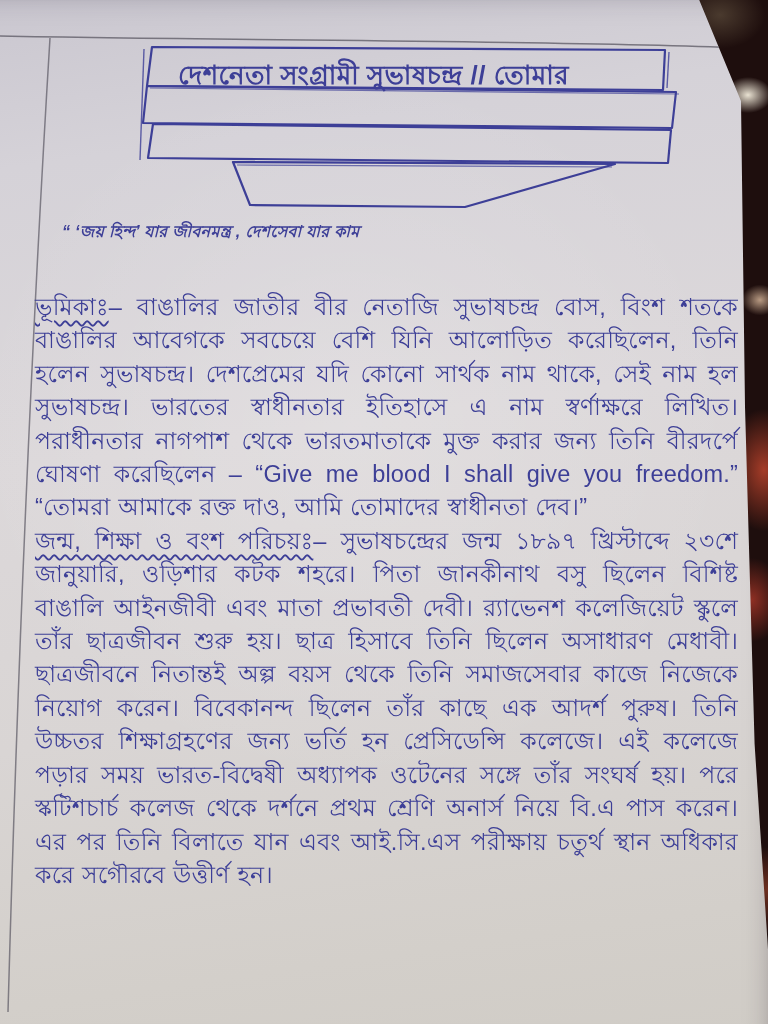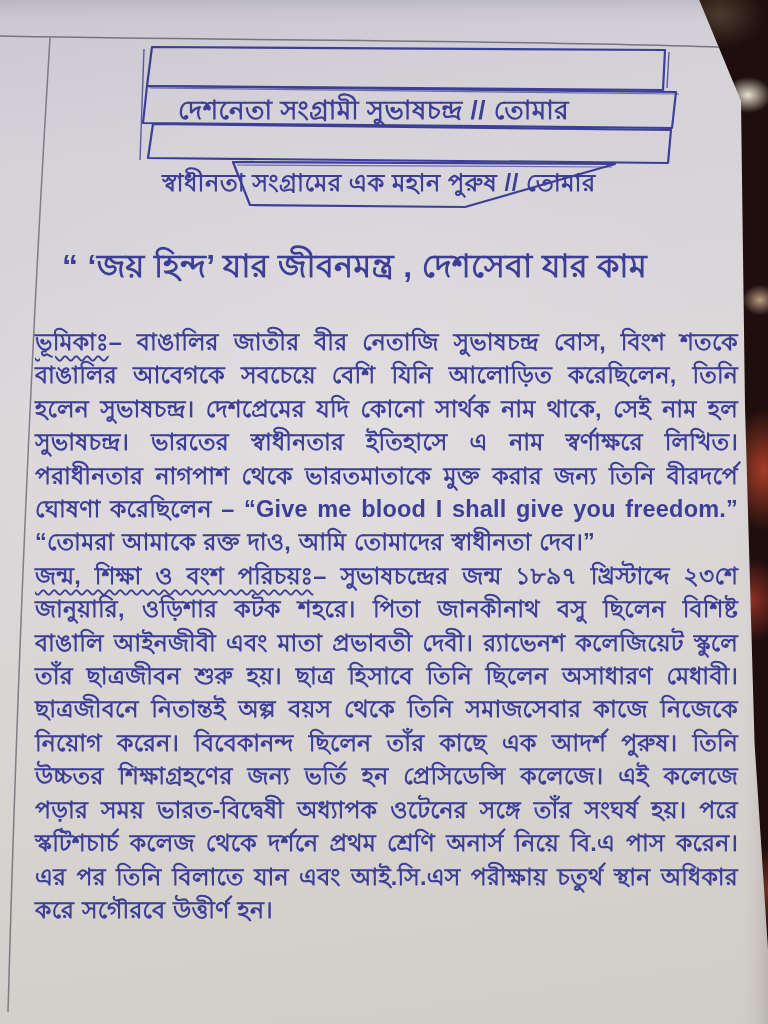--- a/index.html
+++ b/index.html
@@ -17,29 +17,29 @@
   }
   .paper{
     position:absolute;left:-15px;top:-15px;width:800px;height:1054px;
     background:
       radial-gradient(560px 520px at 46% 42%, rgba(255,255,255,.16), rgba(255,255,255,0) 70%),
       linear-gradient(172deg,#c9c6cf 0%, #d5d2d8 16%, #dcd8da 42%, #d9d5d4 66%, #d3cfca 88%, #d0ccc6 100%);
     clip-path:polygon(0 0, 88.5% 0, 94.5% 11%, 95% 40%, 96.2% 72%, 98.6% 100%, 0 100%);
     box-shadow:inset -28px 0 30px -20px rgba(40,28,38,.5), inset 0 26px 34px -26px rgba(40,35,55,.55);
   }
   .content{position:absolute;left:15px;top:15px;width:768px;height:1024px;}
-  .ink{color:#3d3f97;margin-top:35px;}
+  .ink{color:#3d3f97;}
   .lines-svg{position:absolute;left:0;top:0;pointer-events:none;}
   .abs{position:absolute;white-space:nowrap;}
   .title-line{font-size:26px;font-weight:bold;letter-spacing:.5px;}
-  .quote{font-size:32px;line-height:37px;font-weight:bold;letter-spacing:.3px;}
+  .quote{font-size:16px;line-height:37px;font-weight:bold;letter-spacing:.3px;font-style:italic;}
   .bodytext{
     position:absolute;left:35px;top:291px;width:703px;
     font-size:23.5px;line-height:33.4px;text-align:justify;
-    letter-spacing:.2px;word-spacing:1px;font-weight:bold;
+    letter-spacing:.2px;word-spacing:1px;font-weight:normal;
   }
   .bodytext p{margin:0;}
   .sec-head{
     text-decoration:underline wavy;text-decoration-thickness:1.5px;
     text-underline-offset:5px;text-decoration-color:#3d3f97;
   }
 </style>
 </head>
 <body>
 
@@ -59,21 +59,20 @@
         <path d="M 233 161 L 615 163 L 465 206 L 250 204 Z" transform="translate(0,1)"></path>
 
         <path d="M 144 49 L 140 160" stroke-width="1.4" opacity="0.8"></path>
         <path d="M 150 88 L 679 94" stroke-width="1.2" opacity="0.7"></path>
         <path d="M 237 165 L 612 167" stroke-width="1.2" opacity="0.7"></path>
         <path d="M 669 52 L 667 88" stroke-width="1.4" opacity="0.8"></path>
       </g>
     </svg>
 
     <div class="abs ink title-line" style="left:178px;top:55px;">দেশনেতা সংগ্রামী সুভাষচন্দ্র // তোমার</div>
-    <div class="abs ink title-line" style="left:162px;top:129px;font-size:24px;">স্বাধীনতা সংগ্রামের এক মহান পুরুষ // তোমার</div>
 
     <div class="abs ink quote" style="left:62px;top:213px;">“ ‘জয় হিন্দ’ যার জীবনমন্ত্র , দেশসেবা যার কাম</div>
 
     <div class="bodytext ink">
       <p><span class="sec-head">ভূমিকা</span><span>ঃ– </span><span>বাঙালির জাতীর বীর নেতাজি সুভাষচন্দ্র বোস, বিংশ শতকে বাঙালির আবেগকে সবচেয়ে বেশি যিনি আলোড়িত করেছিলেন, তিনি হলেন সুভাষচন্দ্র। দেশপ্রেমের যদি কোনো সার্থক নাম থাকে, সেই নাম হল সুভাষচন্দ্র। ভারতের স্বাধীনতার ইতিহাসে এ নাম স্বর্ণাক্ষরে লিখিত। পরাধীনতার নাগপাশ থেকে ভারতমাতাকে মুক্ত করার জন্য তিনি বীরদর্পে ঘোষণা করেছিলেন – “Give me blood I shall give you freedom.” “তোমরা আমাকে রক্ত দাও, আমি তোমাদের স্বাধীনতা দেব।”</span></p>
       <p><span class="sec-head">জন্ম, শিক্ষা ও বংশ পরিচয়</span><span>ঃ– </span><span>সুভাষচন্দ্রের জন্ম ১৮৯৭ খ্রিস্টাব্দে ২৩শে জানুয়ারি, ওড়িশার কটক শহরে। পিতা জানকীনাথ বসু ছিলেন বিশিষ্ট বাঙালি আইনজীবী এবং মাতা প্রভাবতী দেবী। র‍্যাভেনশ কলেজিয়েট স্কুলে তাঁর ছাত্রজীবন শুরু হয়। ছাত্র হিসাবে তিনি ছিলেন অসাধারণ মেধাবী। ছাত্রজীবনে নিতান্তই অল্প বয়স থেকে তিনি সমাজসেবার কাজে নিজেকে নিয়োগ করেন। বিবেকানন্দ ছিলেন তাঁর কাছে এক আদর্শ পুরুষ। তিনি উচ্চতর শিক্ষাগ্রহণের জন্য ভর্তি হন প্রেসিডেন্সি কলেজে। এই কলেজে পড়ার সময় ভারত‑বিদ্বেষী অধ্যাপক ওটেনের সঙ্গে তাঁর সংঘর্ষ হয়। পরে স্কটিশচার্চ কলেজ থেকে দর্শনে প্রথম শ্রেণি অনার্স নিয়ে বি.এ পাস করেন। এর পর তিনি বিলাতে যান এবং আই.সি.এস পরীক্ষায় চতুর্থ স্থান অধিকার করে সগৌরবে উত্তীর্ণ হন।</span></p>
     </div>
 
   </div>
 </div>

